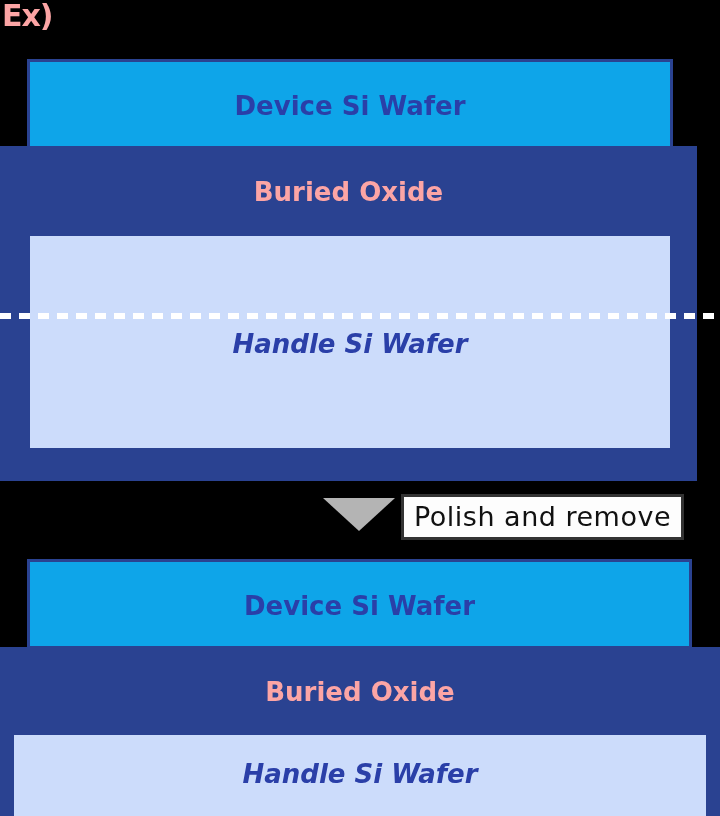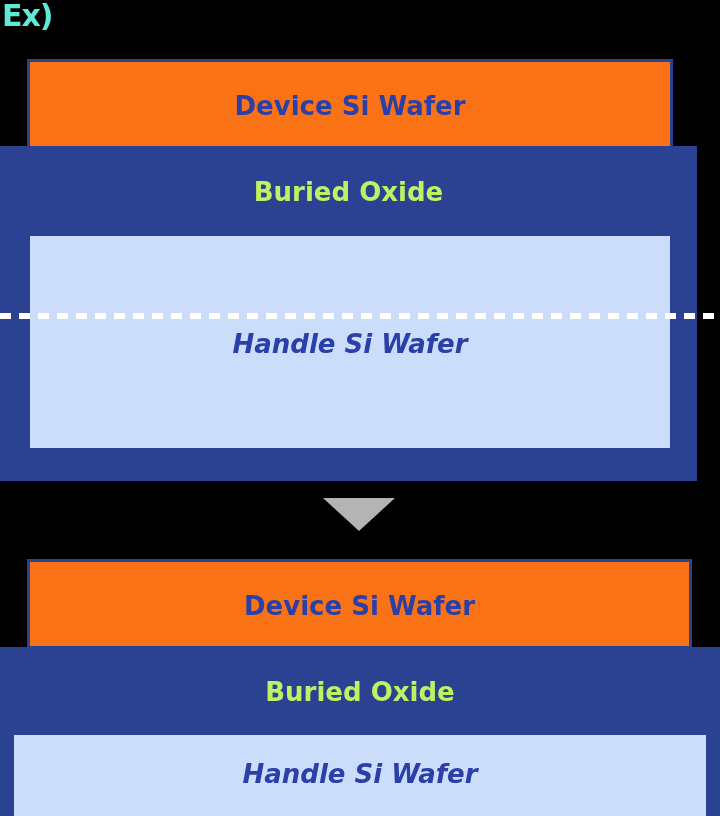--- a/index.html
+++ b/index.html
@@ -26,54 +26,54 @@
   
   .ex-label {
     position: absolute;
     left: 2px;
     top: 0px;
     font-family: "DejaVu Sans", sans-serif;
     font-weight: bold;
     font-size: 30px;
     line-height: 32px;
     letter-spacing: -1px;
-    color: #5eead4;
+    color: #fca5a5;
     white-space: nowrap;
   }
 
   
   .band {
     position: absolute;
     box-sizing: border-box;
   }
   .band-dark {
     background: #2A4291;
   }
   .band-light {
     background: #CCDCFB;
     font-style: italic;
   }
   .band-light-bordered {
-    background: #f97316;
+    background: #0ea5e9;
     border: 3px solid #2A4291;
   }
 
   .band-label {
     position: absolute;
     left: 0;
     width: 100%;
     text-align: center;
     font-family: "DejaVu Sans", sans-serif;
     font-weight: bold;
     font-size: 26px;
     line-height: 30px;
     white-space: nowrap;
   }
   .label-on-light { color: #2A3FA8; }
-  .label-on-dark  { color: #bef264; }
+  .label-on-dark  { color: #fca5a5; }
 
   
   .cut-line {
     position: absolute;
     left: 0;
     width: 720px;
     height: 6px;
     background-image: repeating-linear-gradient(
         to right,
         #FFFFFF 0px, #FFFFFF 11px,
@@ -127,20 +127,23 @@
   <div class="band-label label-on-dark" style="left:0px; top:177px; width:697px;">Buried Oxide</div>
 
   <div class="band band-light" style="left:30px; top:236px; width:640px; height:212px;">
     <div class="band-label label-on-light" style="top:93px;">Handle Si Wafer</div>
   </div>
 
   <div class="cut-line" style="top:313px;"></div>
 
   <div class="down-arrow" style="left:323px; top:498px;"></div>
 
+  <div class="callout" style="left:401px; top:494px; width:283px; height:46px;">
+    <span class="callout-text">Polish and remove</span>
+  </div>
 
   <div class="band band-dark" style="left:0px; top:647px; width:720px; height:169px;"></div>
 
   <div class="band band-light-bordered" style="left:27px; top:559px; width:665px; height:90px;">
     <div class="band-label label-on-light" style="top:29px;">Device Si Wafer</div>
   </div>
 
   <div class="band-label label-on-dark" style="left:0px; top:677px; width:720px;">Buried Oxide</div>
 
   <div class="band band-light" style="left:14px; top:735px; width:692px; height:81px;">

